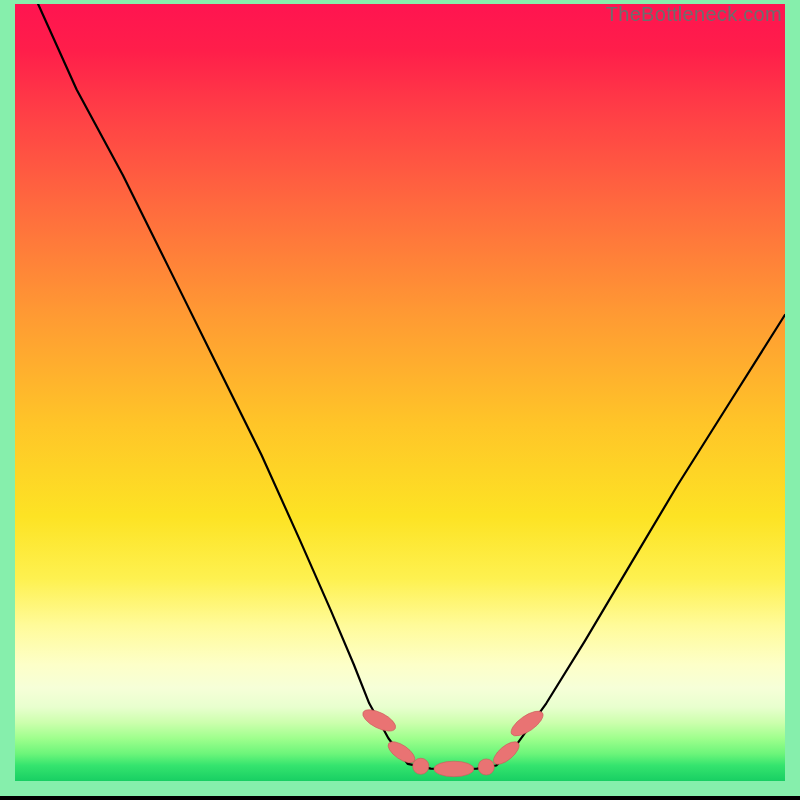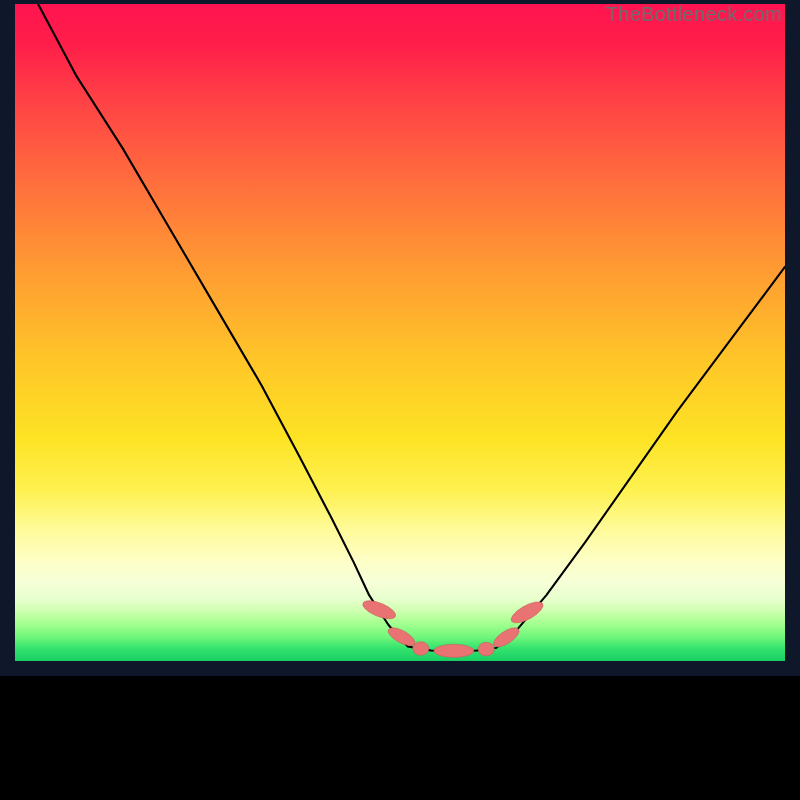--- a/index.html
+++ b/index.html
@@ -9,22 +9,22 @@
     height: 800px;
     background: #000;
     overflow: hidden;
     font-family: Arial, Helvetica, sans-serif;
   }
   .frame {
     position: absolute;
     top: 0;
     left: 0;
     width: 800px;
-    height: 676px;
-    background: #0f172a;
+    height: 796px;
+    background: #86efac;
   }
   
   .plot {
     position: absolute;
     left: 15px;
     right: 15px;
     top: 4px;
     bottom: 15px;
     
     background: linear-gradient(

